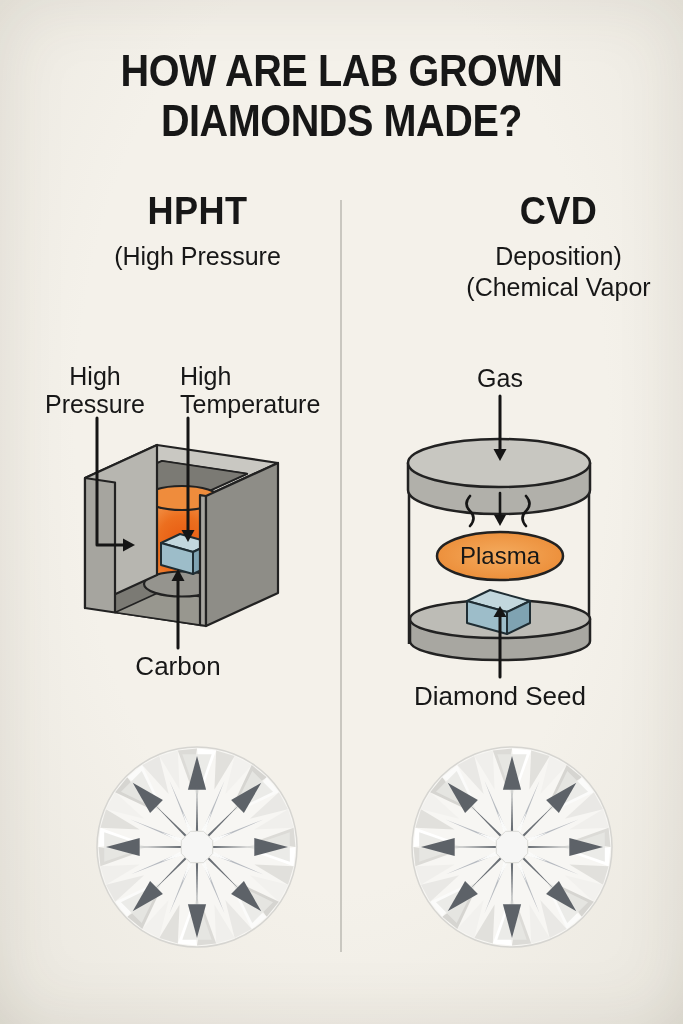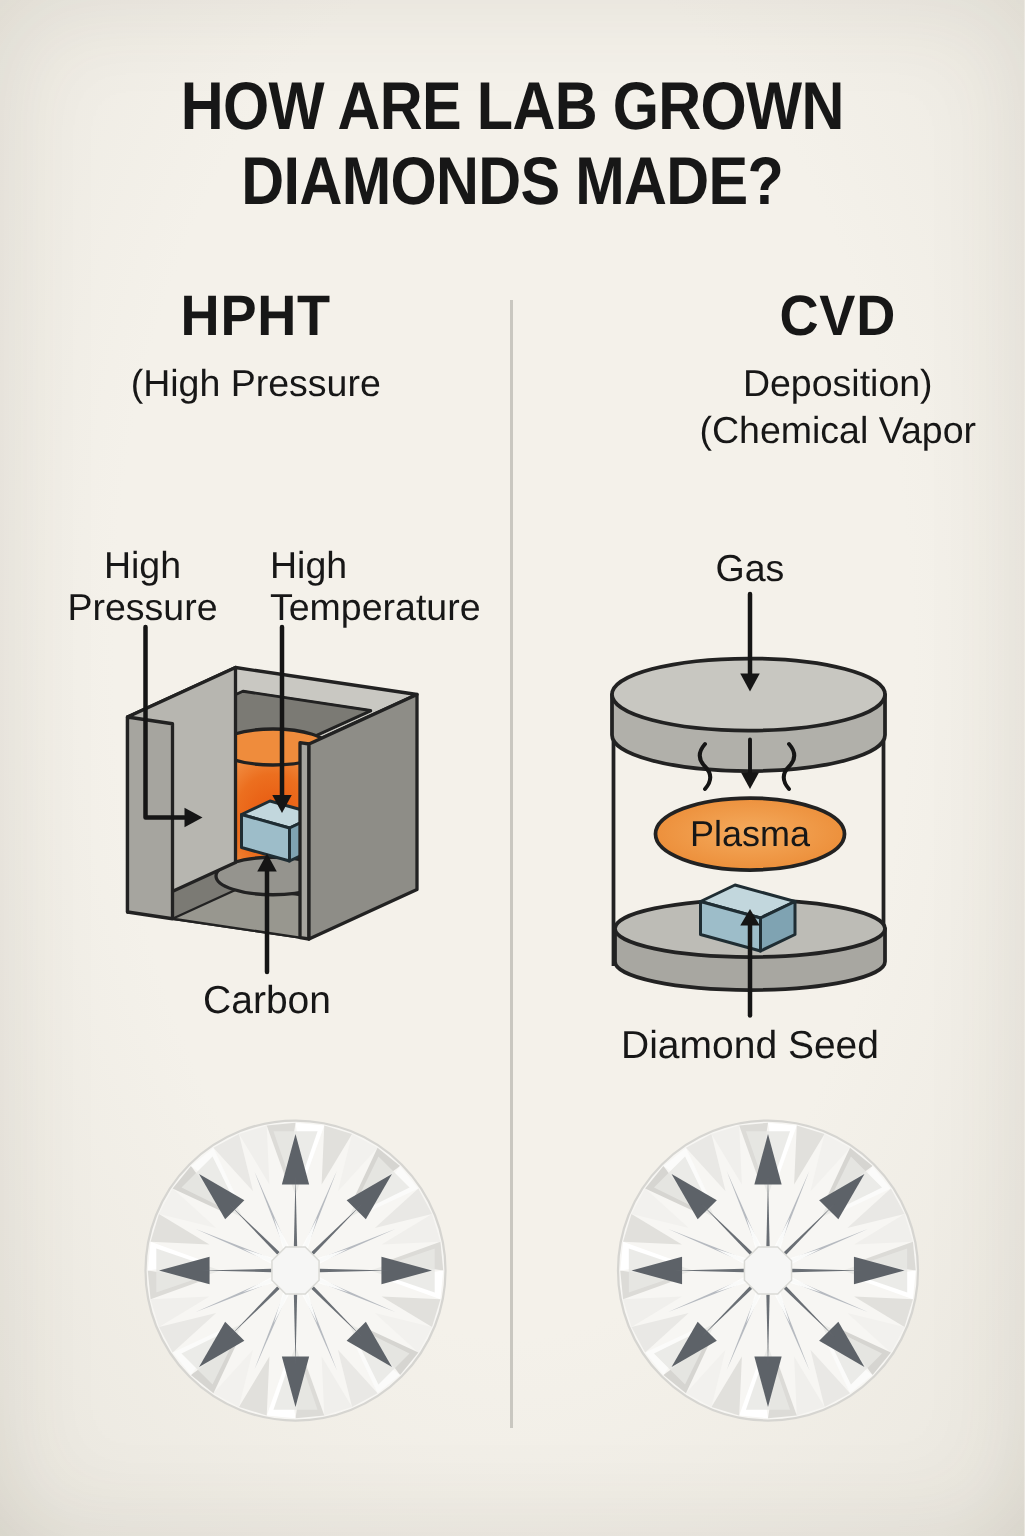--- a/index.html
+++ b/index.html
@@ -19,21 +19,21 @@
     font-weight:700;font-size:45px;line-height:1.12;letter-spacing:-.5px;
     transform:scaleX(.88);transform-origin:50% 0;
     color:var(--ink,#171717);
   }
   .title-line{display:block;}
   .divider{
     position:absolute;left:340px;top:200px;width:2px;height:752px;
     background:var(--divider,#c9c7c0);
   }
   .col-header{position:absolute;top:190px;width:341px;text-align:center;}
-  .col-header.left{left:0;}
+  .col-header.left{left:0;padding-left:27px;}
   .col-header.right{left:342px;margin-left:46px;}
   .method-name{font-size:38px;font-weight:700;letter-spacing:.5px;transform:scaleX(.95);transform-origin:50% 0;}
   .method-sub{margin-top:8px;font-size:25px;line-height:1.24;font-weight:400;}
   .method-sub span{display:block;}
   svg{position:absolute;overflow:visible;}
   .press-svg{left:30px;top:352px;width:300px;height:335px;}
   .cvd-svg{left:370px;top:352px;width:280px;height:360px;}
   .diamond{width:210px;height:210px;top:742px;}
   .diamond.left{left:92px;}
   .diamond.right{left:407px;}

